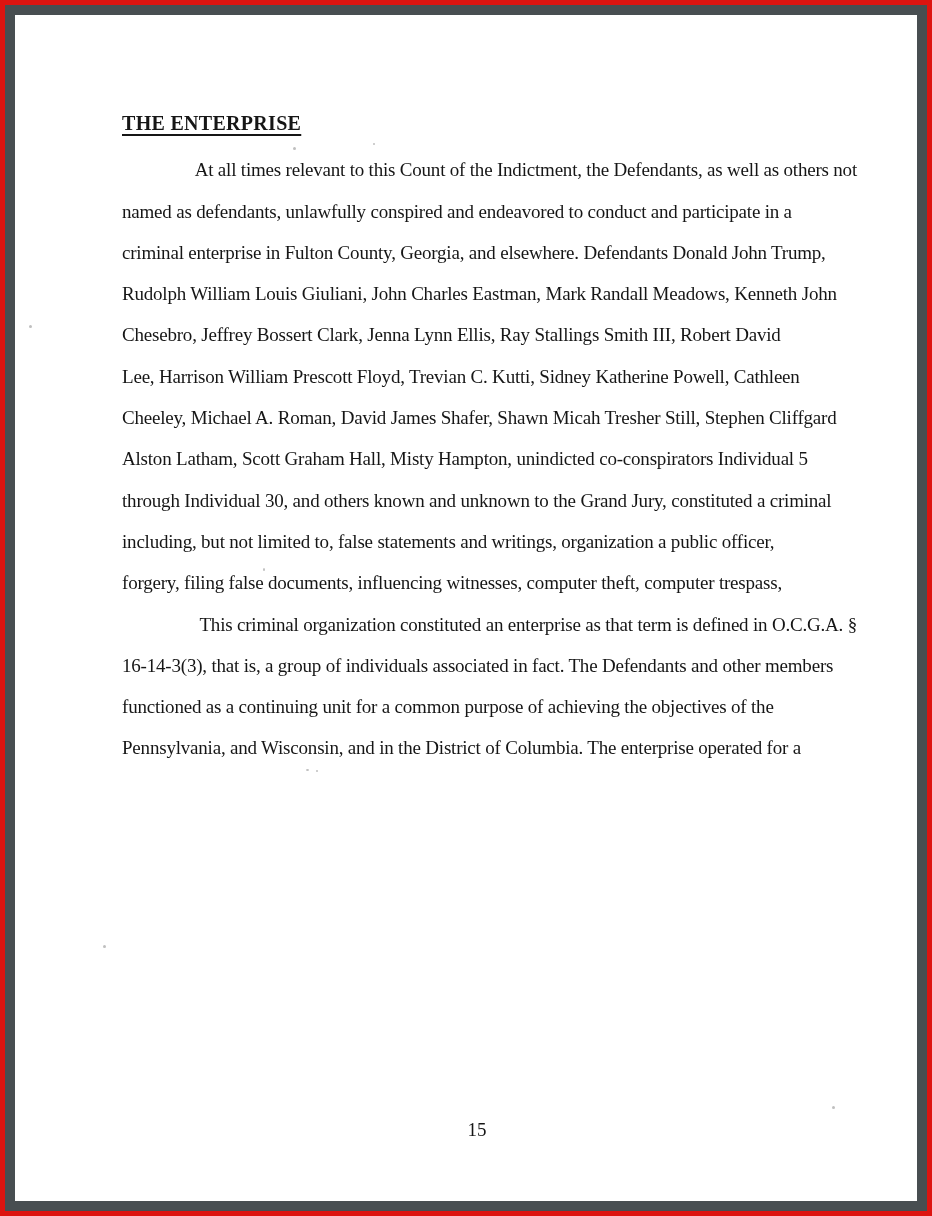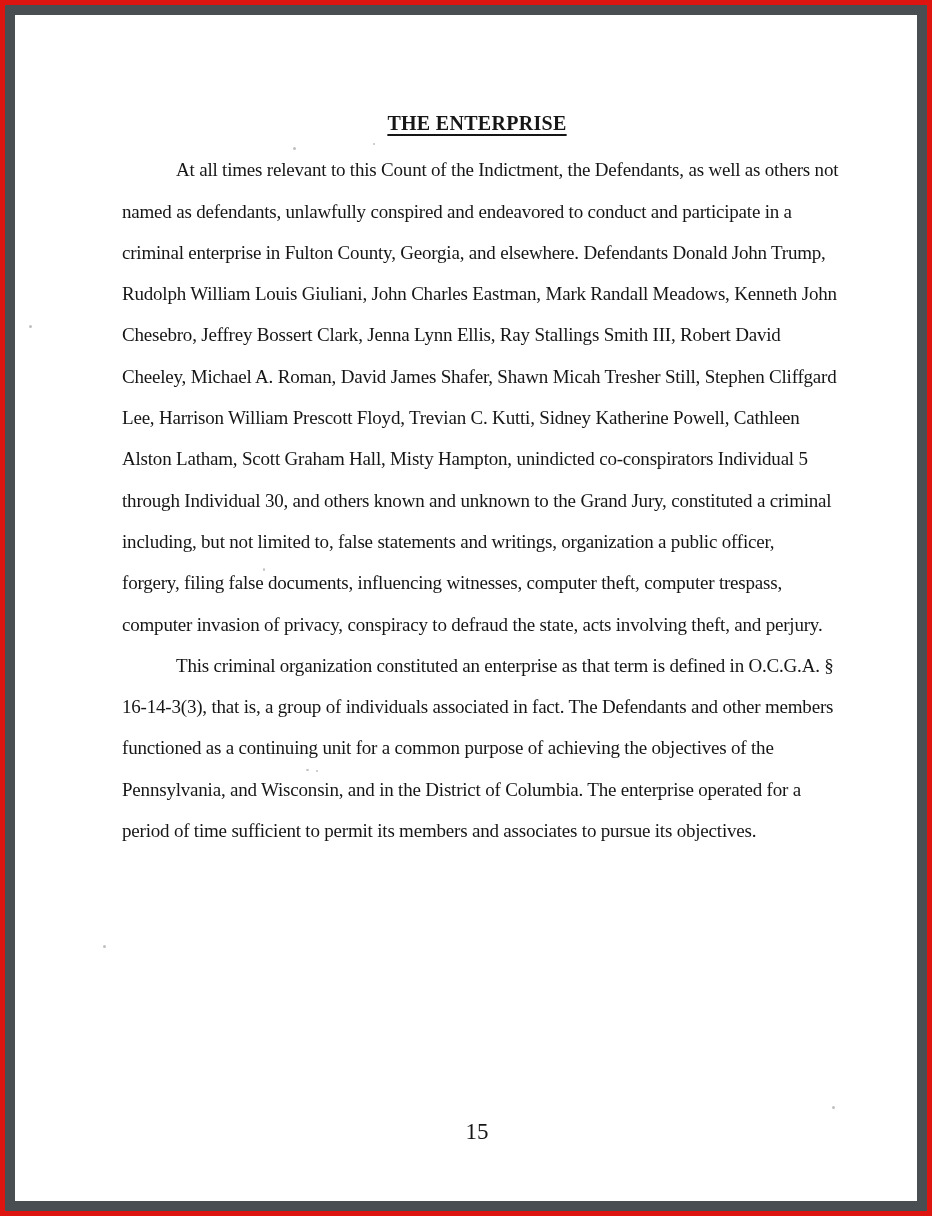--- a/index.html
+++ b/index.html
@@ -31,44 +31,44 @@
     left: 107px;
     right: 60px;
     top: 0;
     font-size: 19px;
     line-height: 41.3px;
     letter-spacing: -0.2px;
   }
   .doc-title {
     font-size: 20px;
     font-weight: bold;
-    text-align: center;
     letter-spacing: 0.3px;
     text-decoration: underline;
     text-decoration-thickness: 2px;
     text-underline-offset: 4px;
     margin-top: 88px;
     margin-bottom: 5px;
     line-height: 41.3px;
     
     width: 710px;
   }
   .line {
     white-space: nowrap;
   }
   .indent {
     padding-left: 54px;
+    text-align: right;
   }
   .page-number {
     position: absolute;
     top: 1104px;
     left: 107px;
     width: 710px;
     text-align: center;
-    font-size: 23px;
+    font-size: 19px;
   }
   .speck {
     position: absolute;
     background: #8a8a8a;
     border-radius: 50%;
     opacity: 0.55;
   }
 </style>
 </head>
 <body>
@@ -80,35 +80,33 @@
       <div class="content">
 
         <div class="doc-title">THE ENTERPRISE</div>
 
         <div>
           <div class="line indent">At all times relevant to this Count of the Indictment, the Defendants, as well as others not</div>
           <div class="line">named as defendants, unlawfully conspired and endeavored to conduct and participate in a</div>
           <div class="line">criminal enterprise in Fulton County, Georgia, and elsewhere. Defendants Donald John Trump,</div>
           <div class="line">Rudolph William Louis Giuliani, John Charles Eastman, Mark Randall Meadows, Kenneth John</div>
           <div class="line">Chesebro, Jeffrey Bossert Clark, Jenna Lynn Ellis, Ray Stallings Smith III, Robert David</div>
+          <div class="line">Lee, Harrison William Prescott Floyd, Trevian C. Kutti, Sidney Katherine Powell, Cathleen</div>
           <div class="line">Cheeley, Michael A. Roman, David James Shafer, Shawn Micah Tresher Still, Stephen Cliffgard</div>
-          <div class="line">Lee, Harrison William Prescott Floyd, Trevian C. Kutti, Sidney Katherine Powell, Cathleen</div>
           <div class="line">Alston Latham, Scott Graham Hall, Misty Hampton, unindicted co-conspirators Individual 5</div>
           <div class="line">through Individual 30, and others known and unknown to the Grand Jury, constituted a criminal</div>
           <div class="line">including, but not limited to, false statements and writings, organization a public officer,</div>
           <div class="line">forgery, filing false documents, influencing witnesses, computer theft, computer trespass,</div>
-          <div class="line">computer invasion of privacy, conspiracy to defraud the state, acts involving theft, and perjury.</div>
         </div>
 
         <div>
           <div class="line indent">This criminal organization constituted an enterprise as that term is defined in O.C.G.A. §</div>
           <div class="line">16-14-3(3), that is, a group of individuals associated in fact. The Defendants and other members</div>
           <div class="line">functioned as a continuing unit for a common purpose of achieving the objectives of the</div>
           <div class="line">Pennsylvania, and Wisconsin, and in the District of Columbia. The enterprise operated for a</div>
-          <div class="line">period of time sufficient to permit its members and associates to pursue its objectives.</div>
         </div>
 
       </div>
 
       <div class="page-number">15</div>
 
       <div class="speck" style="left:278px; top:132px; width:3px; height:3px;"></div>
       <div class="speck" style="left:358px; top:128px; width:2px; height:2px;"></div>
       <div class="speck" style="left:14px;  top:310px; width:3px; height:3px;"></div>
       <div class="speck" style="left:248px; top:553px; width:2px; height:3px;"></div>

